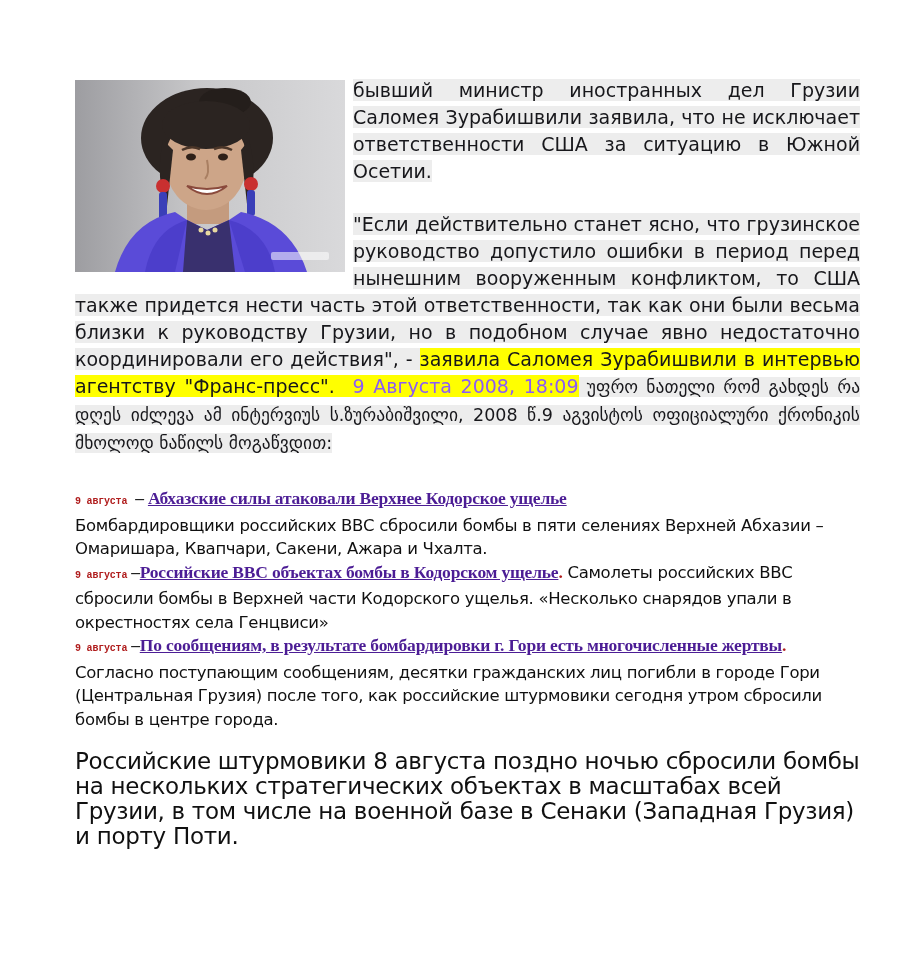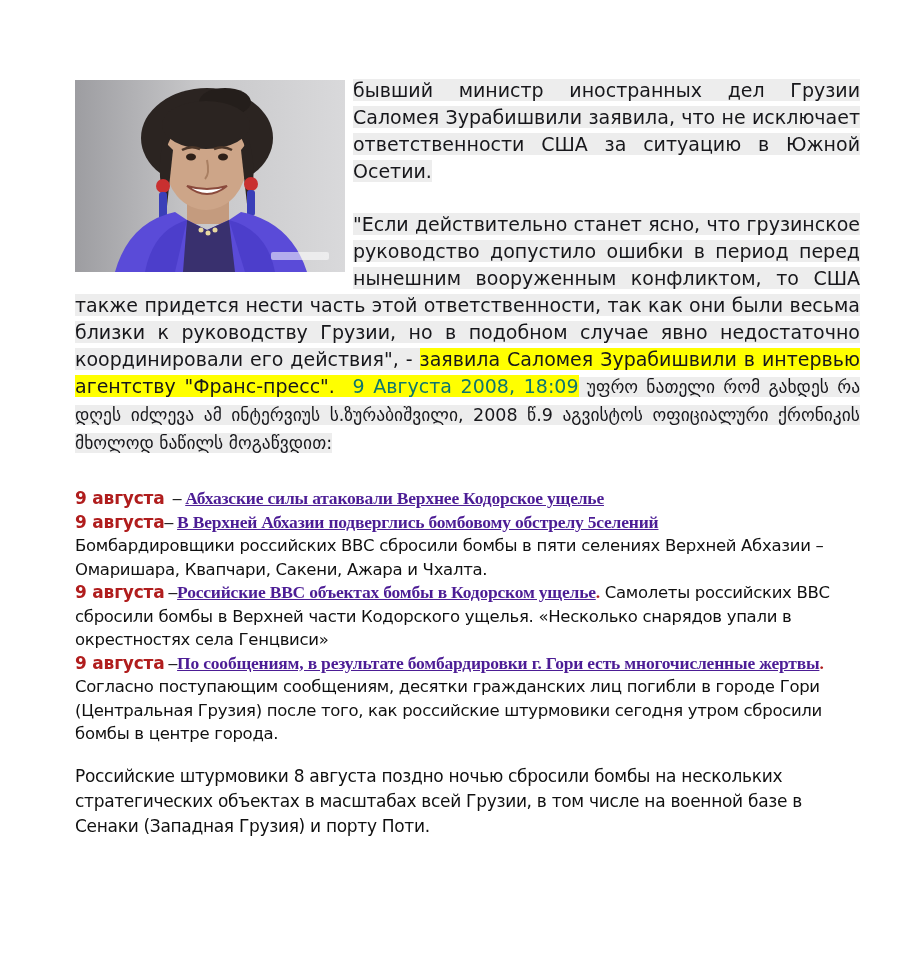--- a/index.html
+++ b/index.html
@@ -26,37 +26,38 @@
   
   .intro p {
     margin: 0 0 26px 0;
     font-size: 19px;
     line-height: 27px;
     text-align: justify;
     color: #17171b;
   }
   .hl-gray   { background: #ededed; }
   .hl-yellow { background: #ffff00; }
-  .hl-date   { background: #ffff00; color: #0f766e; }
+  .hl-date   { background: #ffff00; color: #8b5cf6; }
   .georgian  { background: #ededed; font-size: 17.5px; }
   
   .events {
     clear: none;
     margin-top: 30px;
     font-size: 16.5px;
     line-height: 23.5px;
     letter-spacing: -0.3px;
     color: #101010;
   }
   .events p { margin: 0; }
   .event-date {
     color: #b01d1d;
     font-weight: bold;
-    font-size: 17px;
+    font-size: 10px;
     letter-spacing: -0.2px;
+    font-family: Liberation Mono, monospace;
   }
   .event-sep {
     font-weight: bold;
     font-family: "Liberation Serif", serif;
     font-size: 17.5px;
     color: #222;
   }
   .headline {
     font-family: "Liberation Serif", serif;
     font-weight: bold;
@@ -76,21 +77,21 @@
   .feature { margin-top: 18px; }
   .feature .title-line {
     margin: 0;
     font-size: 21px;
     line-height: 27px;
   }
   .feature .headline { font-size: 21px; }
   .feature .event-sep { font-size: 21px; }
   .feature-body {
     margin: 4px 0 0 0;
-    font-size: 17px;
+    font-size: 23px;
     line-height: 25px;
     letter-spacing: -0.3px;
     color: #101010;
   }
   
   .bottom-link {
     display: inline-block;
     margin-top: 30px;
     font-size: 16.5px;
     color: #2222cc;
@@ -158,21 +159,20 @@
   <div class="intro">
     <p><span class="hl-gray">бывший министр иностранных дел Грузии Саломея Зурабишвили заявила, что не исключает ответственности США за ситуацию в Южной Осетии.</span></p>
     <p><span class="hl-gray">"Если действительно станет ясно, что грузинское руководство допустило ошибки в период перед нынешним вооруженным конфликтом, то США также придется нести часть этой ответственности, так как они были весьма близки к руководству Грузии, но в подобном случае явно недостаточно координировали его действия", - </span><span class="hl-yellow">заявила Саломея Зурабишвили в интервью агентству "Франс-пресс".&nbsp; </span><span class="hl-date">9 Августа 2008, 18:09</span><span class="georgian hl-gray"> უფრო ნათელი რომ გახდეს რა დღეს იძლევა ამ ინტერვიუს ს.ზურაბიშვილი, 2008 წ.9 აგვისტოს ოფიციალური ქრონიკის მხოლოდ ნაწილს მოგაწვდით:</span></p>
   </div>
 
   
   <div class="events">
 
     <p class="event"><span class="event-date">9 августа</span><span class="event-sep">&nbsp; – </span><span class="headline">Абхазские силы атаковали Верхнее Кодорское ущелье</span></p>
 
-    <p class="event"><span class="event-date">9 августа</span><span class="event-sep">– </span><span class="headline">В Верхней Абхазии подверглись бомбовому обстрелу 5селений</span></p>
     <p class="event-body">Бомбардировщики российских ВВС сбросили бомбы в пяти селениях Верхней Абхазии – Омаришара, Квапчари, Сакени, Ажара и Чхалта.</p>
 
     <p class="event"><span class="event-date">9 августа</span><span class="event-sep"> –</span><span class="headline">Российские ВВС объектах бомбы в Кодорском ущелье</span><span class="red-dot">.</span><span> Самолеты российских ВВС сбросили бомбы в Верхней части Кодорского ущелья. «Несколько снарядов упали в окрестностях села Генцвиси»</span></p>
 
     <p class="event"><span class="event-date">9 августа</span><span class="event-sep"> –</span><span class="headline">По сообщениям, в результате бомбардировки г. Гори есть многочисленные жертвы</span><span class="red-dot">.</span><span> Согласно поступающим сообщениям, десятки гражданских лиц погибли в городе Гори (Центральная Грузия) после того, как российские штурмовики сегодня утром сбросили бомбы в центре города.</span></p>
 
     <div class="feature">
       <p class="feature-body">Российские штурмовики 8 августа поздно ночью сбросили бомбы на нескольких стратегических объектах в масштабах всей Грузии, в том числе на военной базе в Сенаки (Западная Грузия) и порту Поти.</p>
     </div>
 

